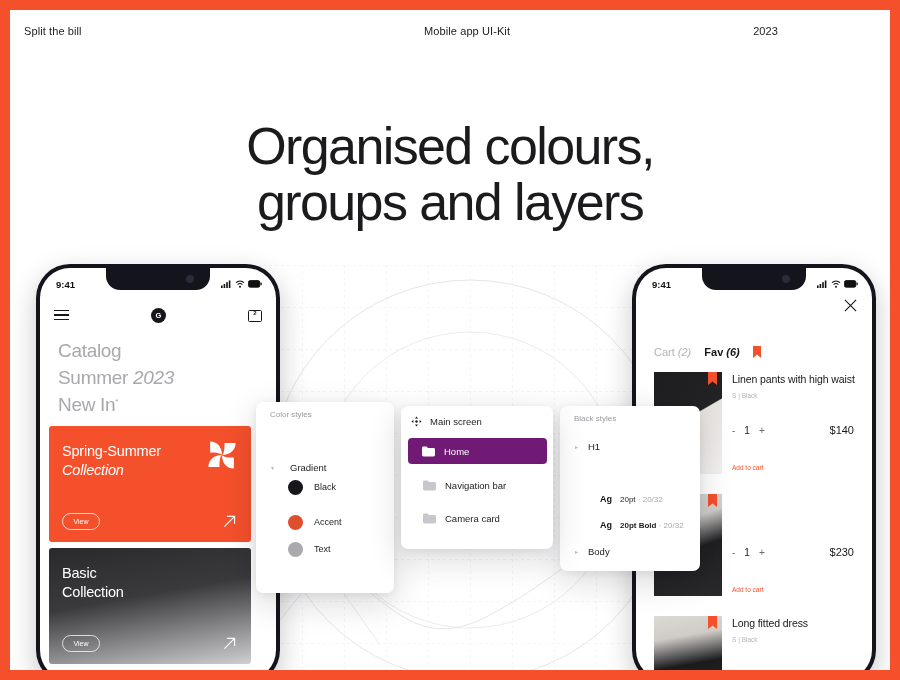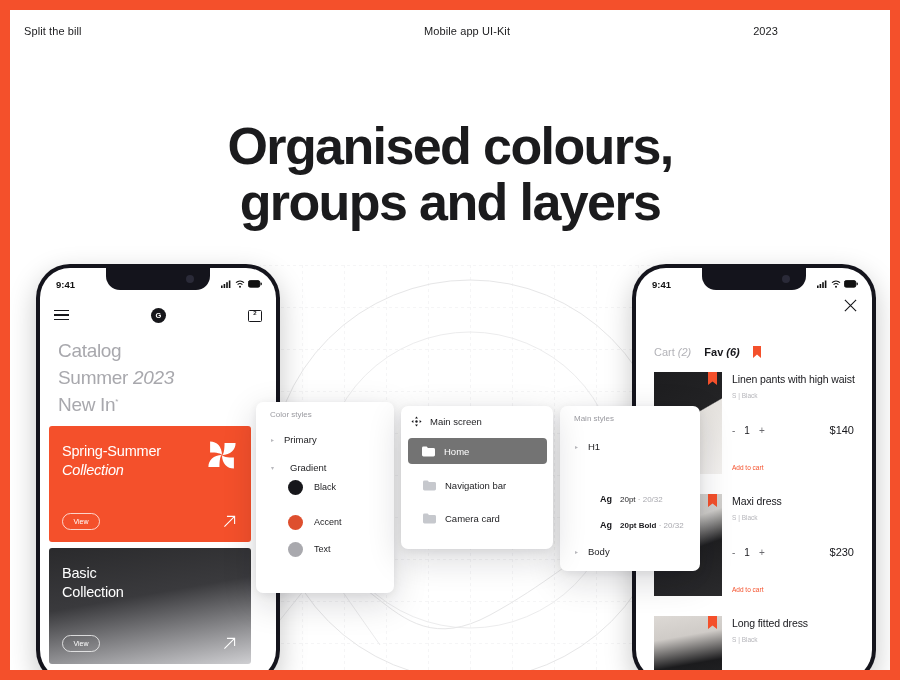--- a/index.html
+++ b/index.html
@@ -26,21 +26,21 @@
   .hdr-txt { font-size: 11px; color: #1c1c1e; letter-spacing: .1px; }
   #hdr-left  { position: absolute; left: 14px;  top: 15px; }
   #hdr-mid   { position: absolute; left: 414px; top: 15px; }
   #hdr-right { position: absolute; right: 16px; top: 15px; }
 
   
   #title {
     position: absolute; left: 0; top: 108px; width: 880px;
     text-align: center;
     font-size: 52px; line-height: 1.08;
-    font-weight: 700; letter-spacing: -1.6px;
+    font-weight: 400; letter-spacing: -1.6px;
     color: #1b1b1d;
   }
   #title .l2 { display:block; }
 
   
   #wire { position: absolute; left: 250px; top: 255px; width: 420px; height: 405px; }
 
   
   .phone {
     position: absolute;
@@ -188,21 +188,21 @@
   }
   .caret { width: 9px; text-align:center; font-size: 6px; color:#b9b9be; margin-left: 12px; }
   .tree-lbl { font-size: 9.5px; color:#1d1d20; margin-left: 7px; }
   .swatch { width: 15px; height: 15px; border-radius: 50%; margin-left: 32px; }
   .sw-lbl { font-size: 9px; color:#1d1d20; margin-left: 11px; }
 
   .layer-row {
     position: absolute; left: 8px; width: 136px; height: 26px;
     display:flex; align-items:center; border-radius: 4px;
   }
-  .layer-row.sel { background: #737373; left: 7px; width: 139px; }
+  .layer-row.sel { background: #701a75; left: 7px; width: 139px; }
   .folder { width: 13px; height: 11px; margin-left: 14px; }
   .layer-lbl { font-size: 9.5px; color:#1d1d20; margin-left: 9px; }
   .layer-row.sel .layer-lbl { color:#fff; }
   .main-row { position:absolute; left: 10px; top: 10px; display:flex; align-items:center; }
   .main-lbl { font-size: 9.5px; color:#1d1d20; margin-left: 8px; font-weight:400; }
 
   .ts-row { position:absolute; left:0; width:100%; display:flex; align-items:center; height:16px; }
   .ag { font-size: 9px; font-weight: 700; color:#17171b; margin-left: 40px; }
   .ts-desc { font-size: 8px; color:#1d1d20; margin-left: 8px; }
   .ts-desc .dim { color:#a9a9af; }
@@ -378,24 +378,20 @@
         </div>
         <div class="addcart">Add to cart</div>
       </div>
 
       <div class="prod" style="top:226px;">
         <div class="prod-thumb" style="background:linear-gradient(160deg,#d9d7d4 0%,#cfcdca 30%,#1f1f21 55%,#2b2b2d 100%);">
           <svg class="bm" viewBox="0 0 9 13">
               <path d="M0 0 H9 V13 L4.5 9.4 L0 13 Z" fill="#F4502B"></path>
             </svg>
         </div>
-        <div class="prod-info">
-          <div class="prod-name">Maxi dress</div>
-          <div class="prod-meta">S | Black</div>
-        </div>
         <div class="prod-row">
           <span class="stepper">
             <span class="sg">-</span>
             <span>1</span>
             <span class="sg">+</span>
           </span>
           <span class="price">$230</span>
         </div>
         <div class="addcart">Add to cart</div>
       </div>
@@ -418,24 +414,20 @@
           </span>
           <span class="price">$230</span>
         </div>
       </div>
     </div>
   </div>
 
   <div class="panel" id="panel-colors">
     <div class="panel-title">Color styles</div>
 
-    <div class="tree-row" style="top:28px;">
-      <span class="caret">▸</span>
-      <span class="tree-lbl">Primary</span>
-    </div>
     <div class="tree-row" style="top:56px;gap:6px;">
       <span class="caret">▾</span>
       <span class="tree-lbl">Gradient</span>
     </div>
 
     <div class="tree-row" style="top:76px;">
       <span class="swatch" style="background:#17171b;"></span>
       <span class="sw-lbl">Black</span>
     </div>
     <div class="tree-row" style="top:111px;">
@@ -471,21 +463,21 @@
     </div>
     <div class="layer-row" style="top:99px;">
       <svg class="folder" viewBox="0 0 14 11">
         <path d="M0 1.6 A1.6 1.6 0 0 1 1.6 0 H5 L6.4 1.8 H12.4 A1.6 1.6 0 0 1 14 3.4 V9.4 A1.6 1.6 0 0 1 12.4 11 H1.6 A1.6 1.6 0 0 1 0 9.4 Z" fill="#c6c8cd"></path>
       </svg>
       <span class="layer-lbl">Camera card</span>
     </div>
   </div>
 
   <div class="panel" id="panel-text">
-    <div class="panel-title">Main styles</div>
+    <div class="panel-title">Black styles</div>
 
     <div class="tree-row" style="top:31px;">
       <span class="caret">▸</span>
       <span class="tree-lbl">H1</span>
     </div>
 
     <div class="ts-row" style="top:85px;">
       <span class="ag">Ag</span>
       <span class="ts-desc">
         <span>20pt</span><span class="dim"> · </span><span class="dim">20/32</span>

